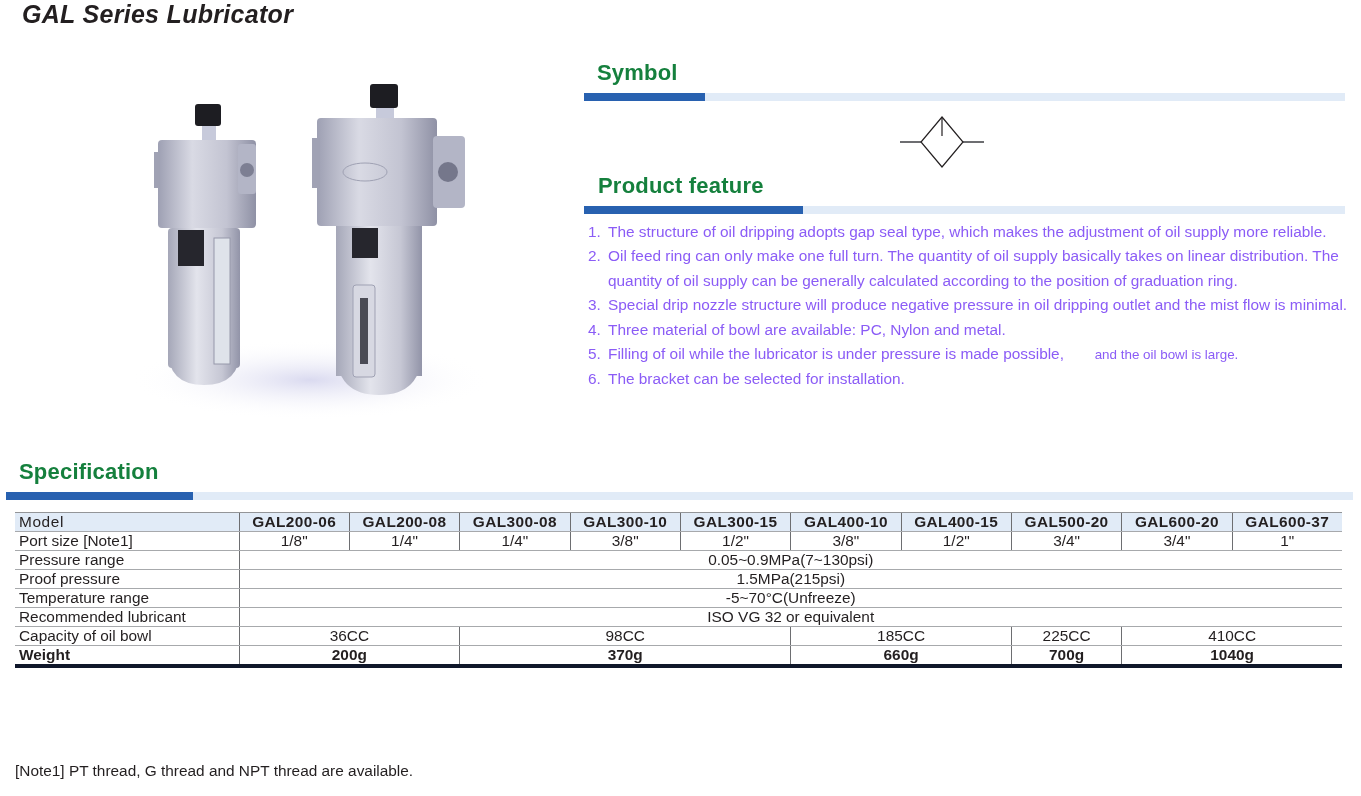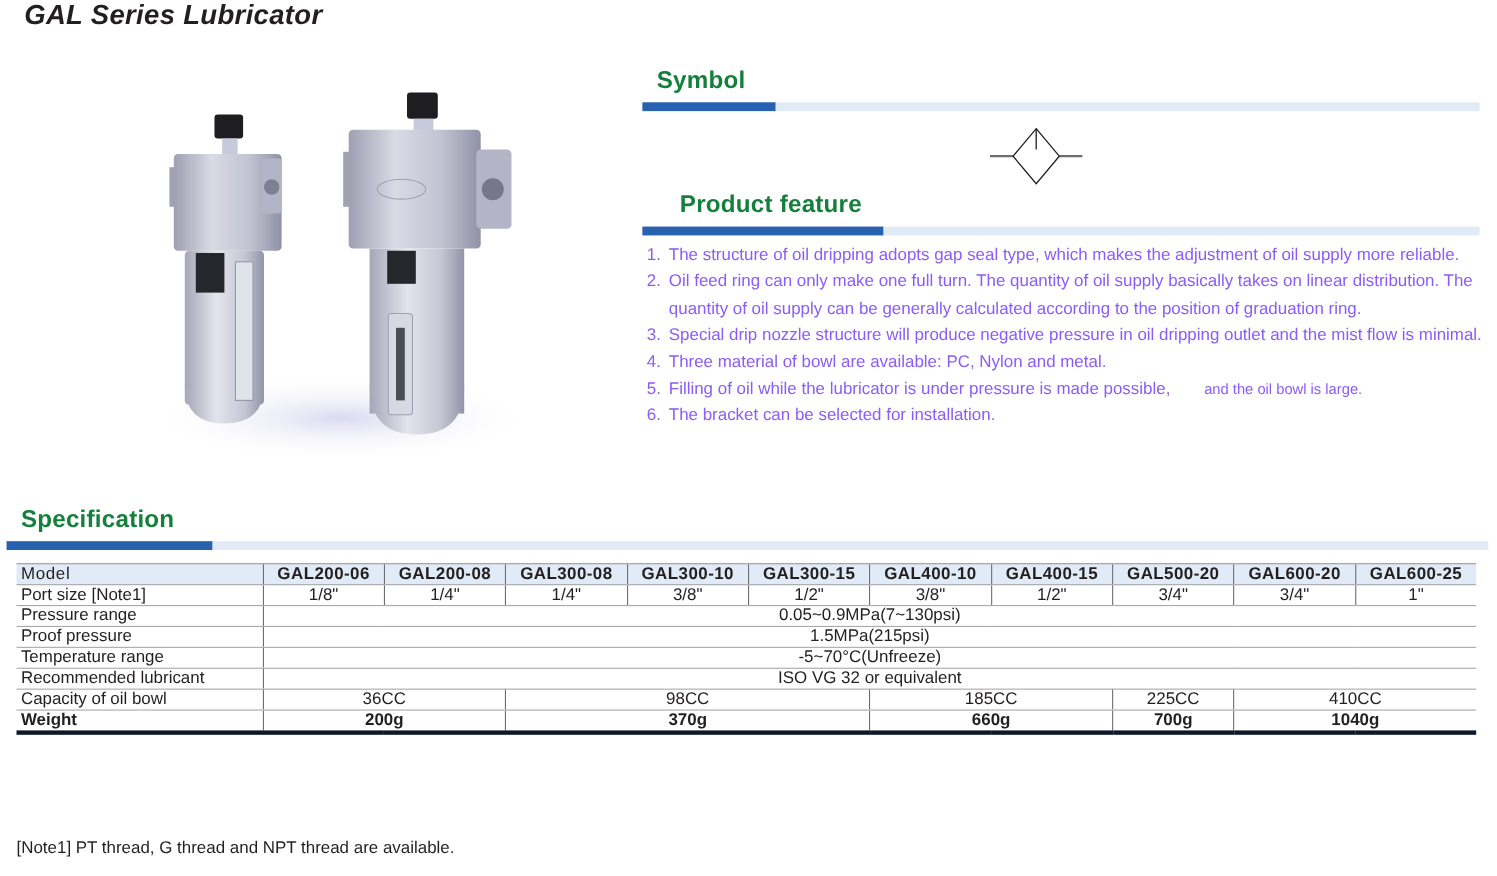--- a/index.html
+++ b/index.html
@@ -116,21 +116,21 @@
 </div>
 <div class="symbol">
   <svg width="92" height="58" viewBox="0 0 92 58" xmlns="http://www.w3.org/2000/svg">
     <line x1="4" y1="29" x2="25" y2="29" stroke="#6d6e71" stroke-width="2"></line>
     <line x1="67" y1="29" x2="88" y2="29" stroke="#6d6e71" stroke-width="2"></line>
     <polygon points="46,4 67,29 46,54 25,29" fill="none" stroke="#231f20" stroke-width="1.2"></polygon>
     <line x1="46" y1="4" x2="46" y2="23" stroke="#231f20" stroke-width="1.2"></line>
   </svg>
 </div>
 
-<div class="section-heading" style="left:618px; top:173px;">Product feature</div>
+<div class="section-heading" style="left:598px; top:173px;">Product feature</div>
 <div class="section-bar" style="left:584px; top:206px; width:761px;">
   <div class="accent" style="width:219px;"></div>
 </div>
 
 <ul class="features">
   <li style="white-space:normal; width:740px;">
     <span class="num">1.</span><span>The structure of oil dripping adopts gap seal type, which makes the adjustment of oil supply more reliable.</span>
   </li>
   <li style="white-space:normal; width:772px;">
     <span class="num">2.</span><span>Oil feed ring can only make one full turn. The quantity of oil supply basically takes on linear distribution. The quantity of oil supply can be generally calculated according to the position of  graduation ring.</span>
@@ -160,21 +160,21 @@
       <th>Model</th>
       <th>GAL200-06</th>
       <th>GAL200-08</th>
       <th>GAL300-08</th>
       <th>GAL300-10</th>
       <th>GAL300-15</th>
       <th>GAL400-10</th>
       <th>GAL400-15</th>
       <th>GAL500-20</th>
       <th>GAL600-20</th>
-      <th>GAL600-25</th>
+      <th>GAL600-37</th>
     </tr>
   </thead>
   <tbody>
     <tr>
       <td>Port size  [Note1]</td>
       <td>1/8"</td>
       <td>1/4"</td>
       <td>1/4"</td>
       <td>3/8"</td>
       <td>1/2"</td>

